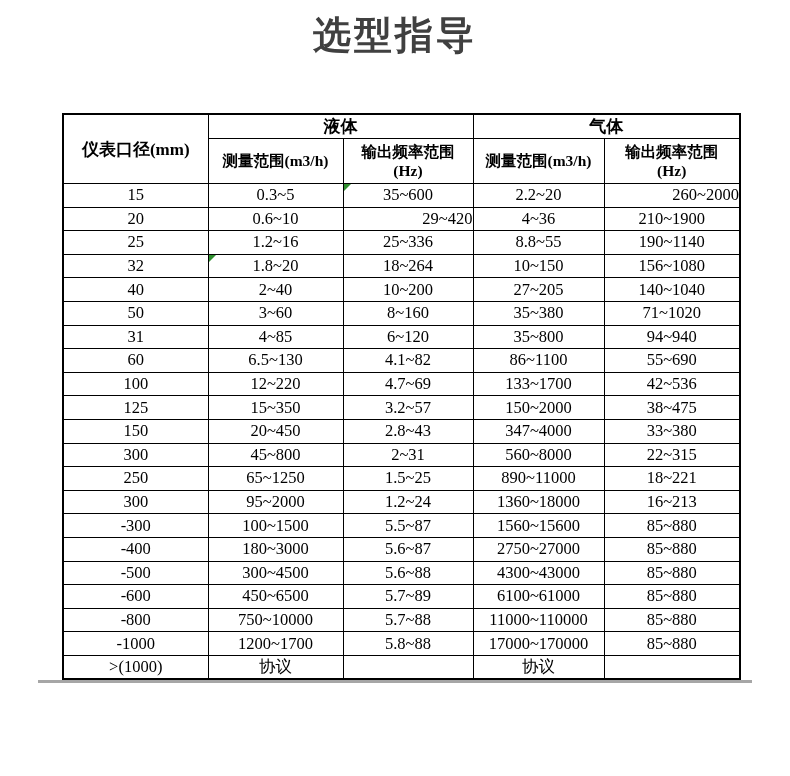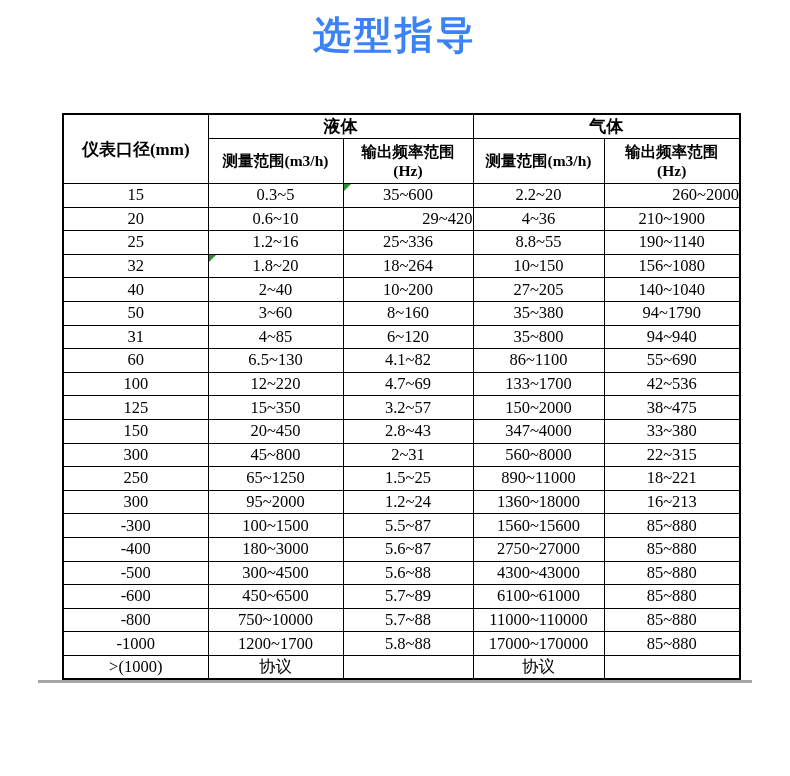--- a/index.html
+++ b/index.html
@@ -17,21 +17,21 @@
   .page-title {
     position: absolute;
     top: 10px;
     left: 0;
     width: 100%;
     text-align: center;
     font-family: "Liberation Sans", "DejaVu Sans", sans-serif;
     font-weight: bold;
     font-size: 38px;
     letter-spacing: 3px;
-    color: #3b82f6;
+    color: #404040;
   }
   .table-wrap {
     position: absolute;
     left: 62px;
     top: 113px;
   }
   table.spec {
     border-collapse: collapse;
     table-layout: fixed;
     width: 677px;
@@ -155,21 +155,21 @@
           <td>2~40</td>
           <td>10~200</td>
           <td>27~205</td>
           <td>140~1040</td>
         </tr>
         <tr class="data-row">
           <td>50</td>
           <td>3~60</td>
           <td>8~160</td>
           <td>35~380</td>
-          <td>94~1790</td>
+          <td>71~1020</td>
         </tr>
         <tr class="data-row">
           <td>31</td>
           <td>4~85</td>
           <td>6~120</td>
           <td>35~800</td>
           <td>94~940</td>
         </tr>
         <tr class="data-row">
           <td>60</td>

